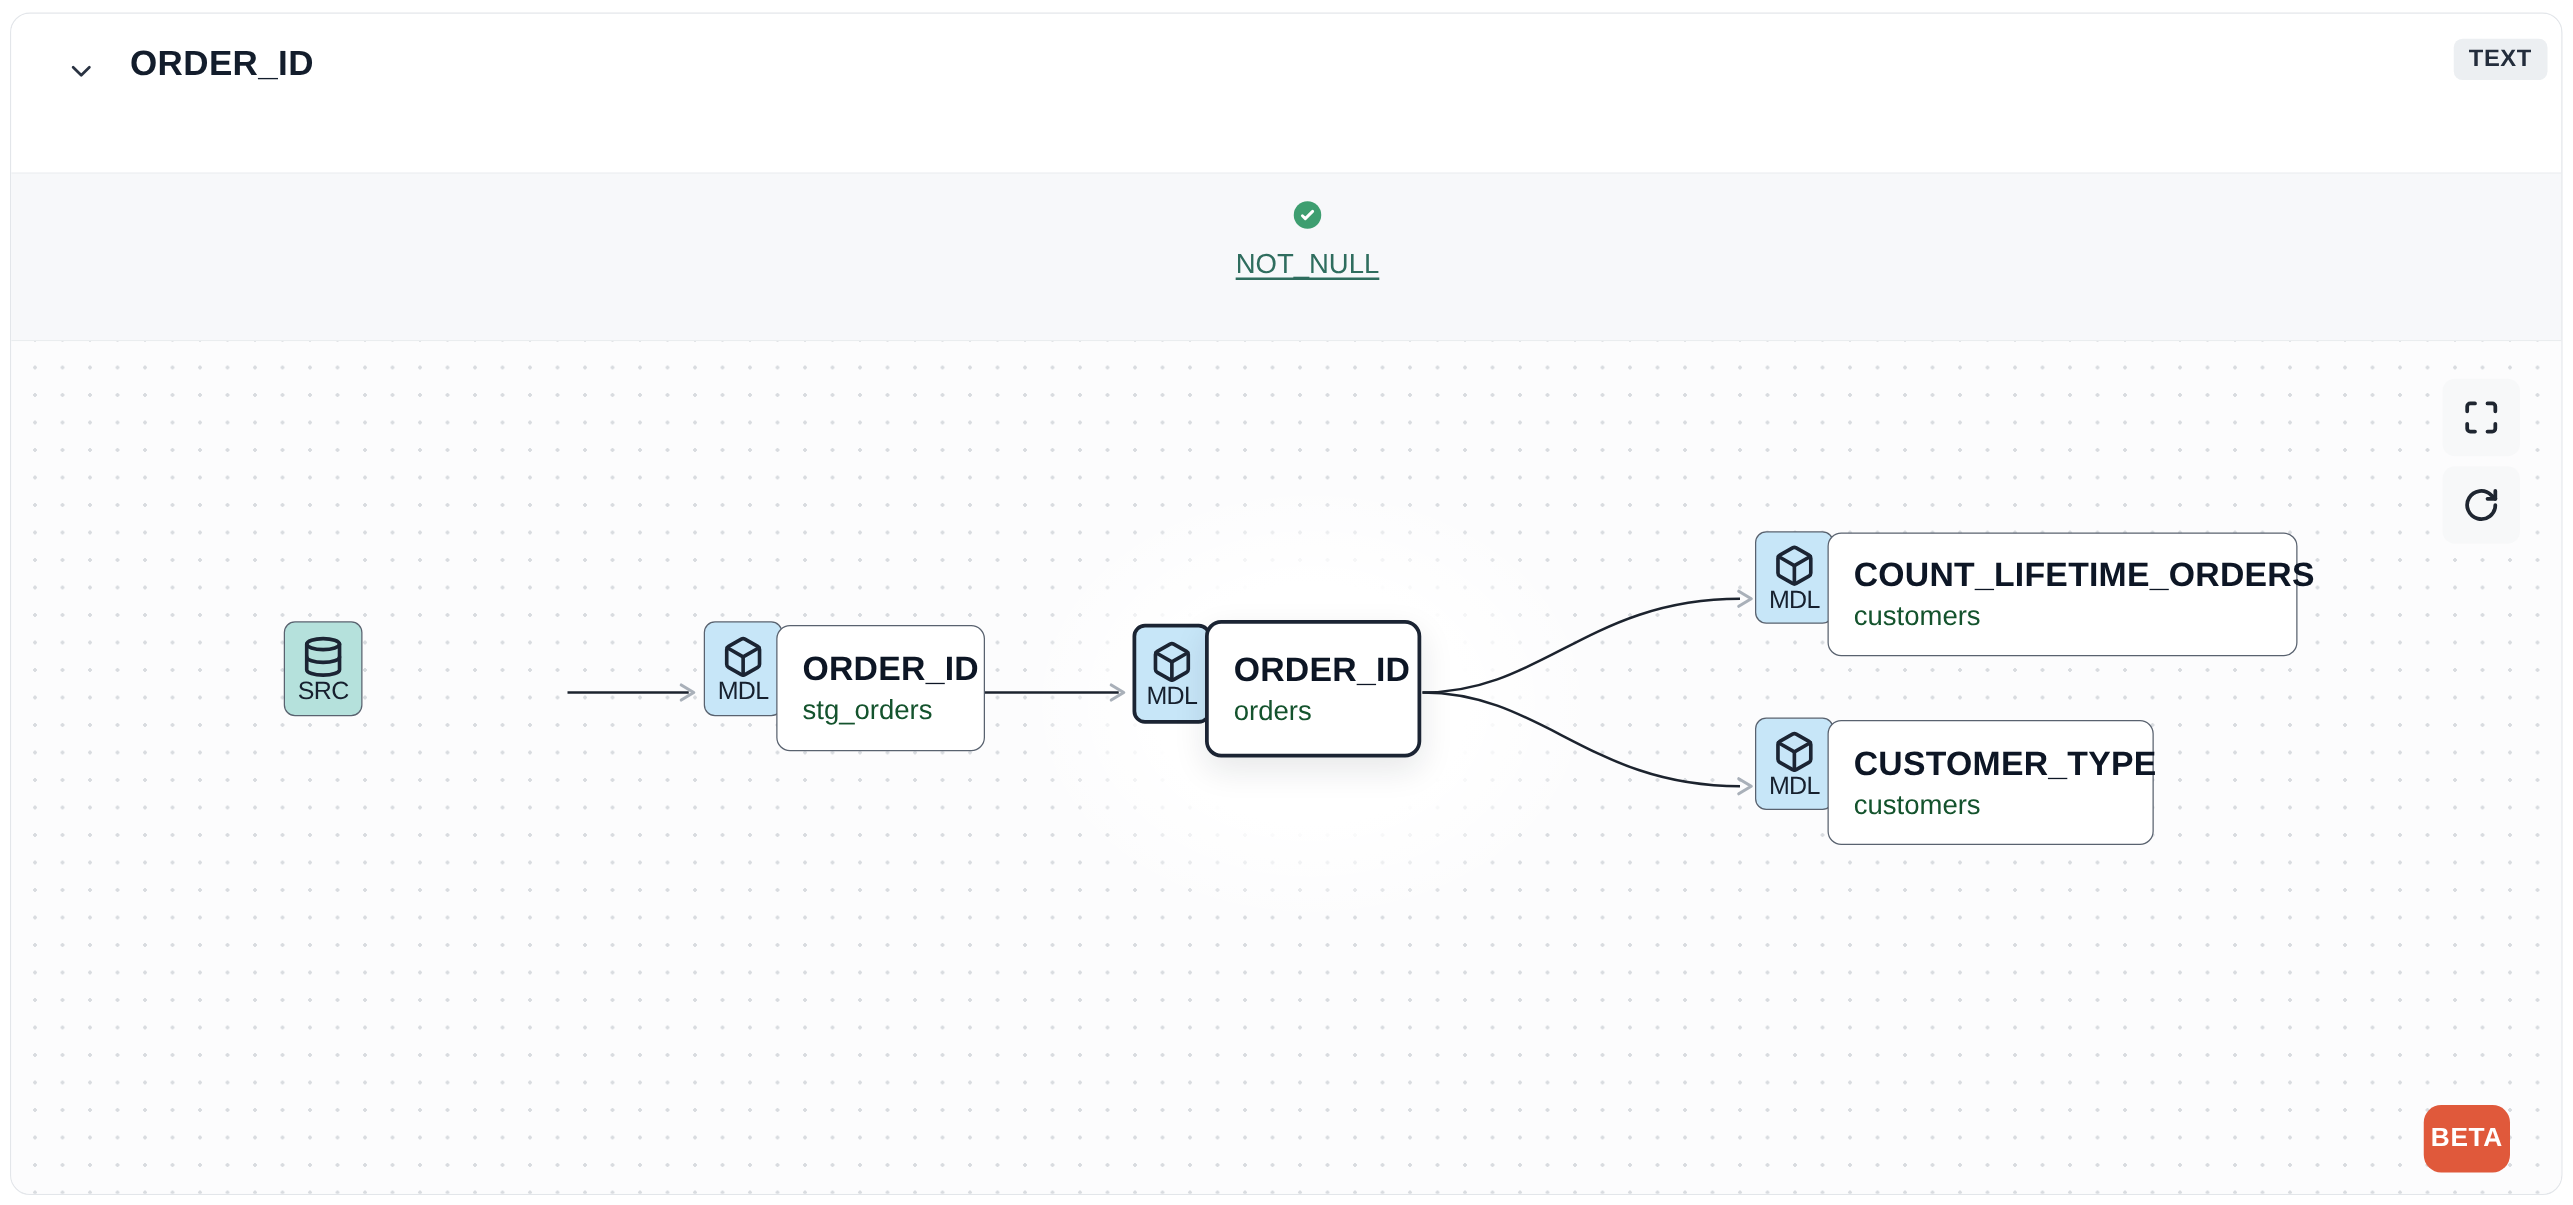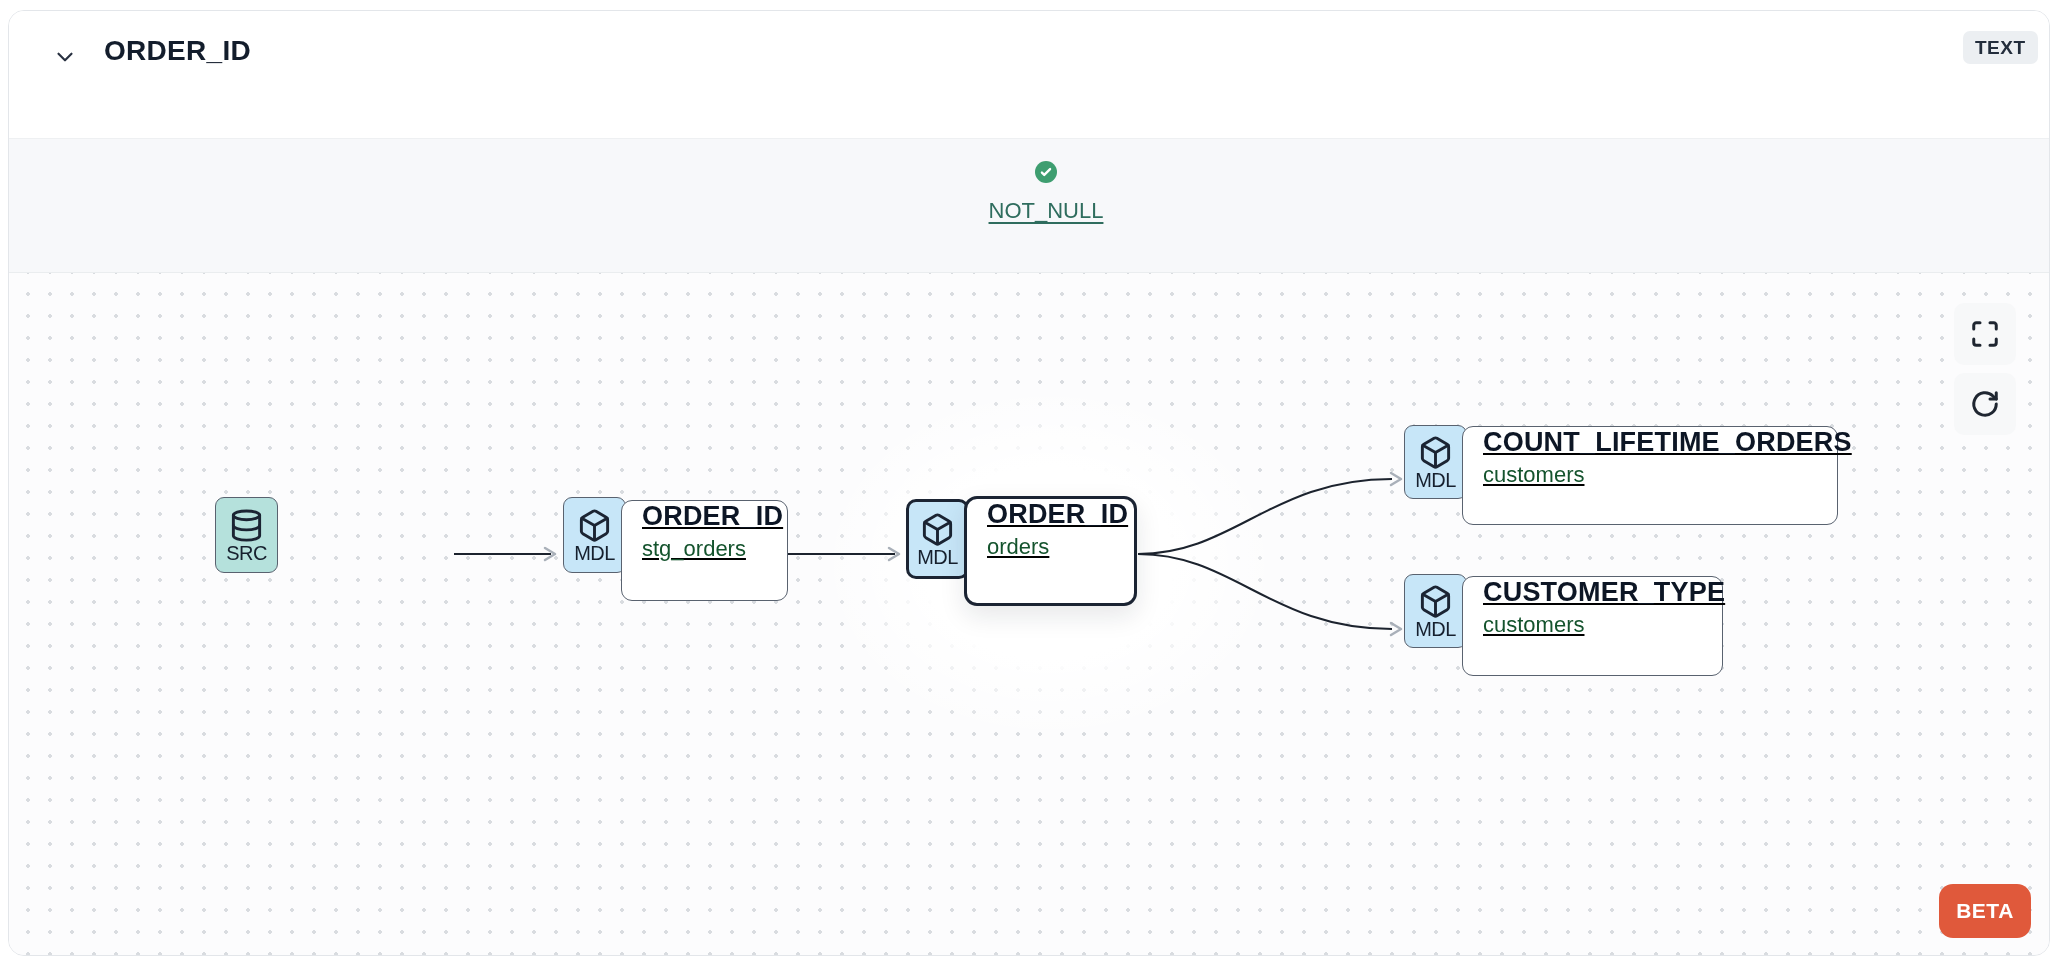--- a/index.html
+++ b/index.html
@@ -46,35 +46,35 @@
   
   .node { position:absolute; display:flex; align-items:flex-start; cursor:pointer; }
   .nbadge { width:63px; height:76px; border:1.5px solid #59626f; border-radius:9px;
             display:flex; flex-direction:column; align-items:center; justify-content:center;
             padding-top:3px; flex:none; }
   .nbadge svg { width:35px; height:35px; color:#1b2433; }
   .klabel { font-size:20px; font-weight:500; color:#16202e; letter-spacing:-0.5px; margin-top:-1px; }
   .src-bg { background:#b5e1dc; }
   .mdl-bg { background:#c7e6f8;text-align:right; }
   .nbox { margin-left:-5px; margin-top:3px; background:#ffffff; border:1.5px solid #59626f;
-          border-radius:11px; display:flex; flex-direction:column; justify-content:flex-start;
-          padding:0 20px; gap:4px; position:relative; z-index:2;text-decoration:underline; }
+          border-radius:11px; display:flex; flex-direction:column; justify-content:center;
+          padding:0 20px; gap:4px; position:relative; z-index:2; }
   .ntitle { font-size:27px; font-weight:700; color:#0d1625; letter-spacing:.2px; white-space:nowrap; }
   .nsub { font-size:22px; color:#14532d; white-space:nowrap; }
   .node.selected .nbadge { border:3.5px solid #1b2433; border-radius:10px; height:80px; margin-top:3px; }
   .node.selected .nbox { border:3.5px solid #1b2433; border-radius:13px; margin-top:0;
                          box-shadow:0 10px 26px rgba(20,28,42,.10); }
 
   
   .ctrl-btn { position:absolute; width:62px; height:62px; border-radius:10px; border:none;
               background:#f7f8f9; display:flex; align-items:center; justify-content:center;
               color:#1f2631; cursor:pointer; }
   .ctrl-btn svg { width:30px; height:30px; }
 
-  .beta { position:absolute; left:1930px; top:611px; width:92px; height:54px;
+  .beta { position:absolute; left:1930px; top:611px; width:69px; height:54px;
           background:#e0593b; border-radius:14px; display:flex; align-items:center;
           justify-content:center; color:#ffffff; font-size:21px; font-weight:700;
           letter-spacing:.5px; }
 </style>
 </head>
 <body>
 
 <div class="card">
 
   <div class="header">
@@ -107,21 +107,21 @@
       <path class="edge" d="M445 281 H542"></path>
       <path class="arrowhead" d="M536 275 L546 281 L536 287"></path>
       <path class="edge" d="M777 281 H886"></path>
       <path class="arrowhead" d="M880 275 L890 281 L880 287"></path>
       <path class="edge" d="M1129 281 C1225 281 1262 206 1383 206"></path>
       <path class="arrowhead" d="M1382 200 L1392 206 L1382 212"></path>
       <path class="edge" d="M1129 281 C1225 281 1262 356 1383 356"></path>
       <path class="arrowhead" d="M1382 350 L1392 356 L1382 362"></path>
     </svg>
 
-    <div class="node" style="left:158px; top:224px;padding-left:48px;">
+    <div class="node" style="left:170px; top:224px;padding-left:48px;">
       <div class="nbadge src-bg">
         <span style="display:flex">
           <svg viewBox="0 0 24 24" fill="none" stroke="currentColor" stroke-width="2" stroke-linecap="round" stroke-linejoin="round">
               <ellipse cx="12" cy="5" rx="9" ry="3"></ellipse>
               <path d="M3 5v14c0 1.66 4 3 9 3s9-1.34 9-3V5"></path>
               <path d="M3 12c0 1.66 4 3 9 3s9-1.34 9-3"></path>
             </svg>
         </span>
         <span class="klabel">SRC</span>
       </div>

